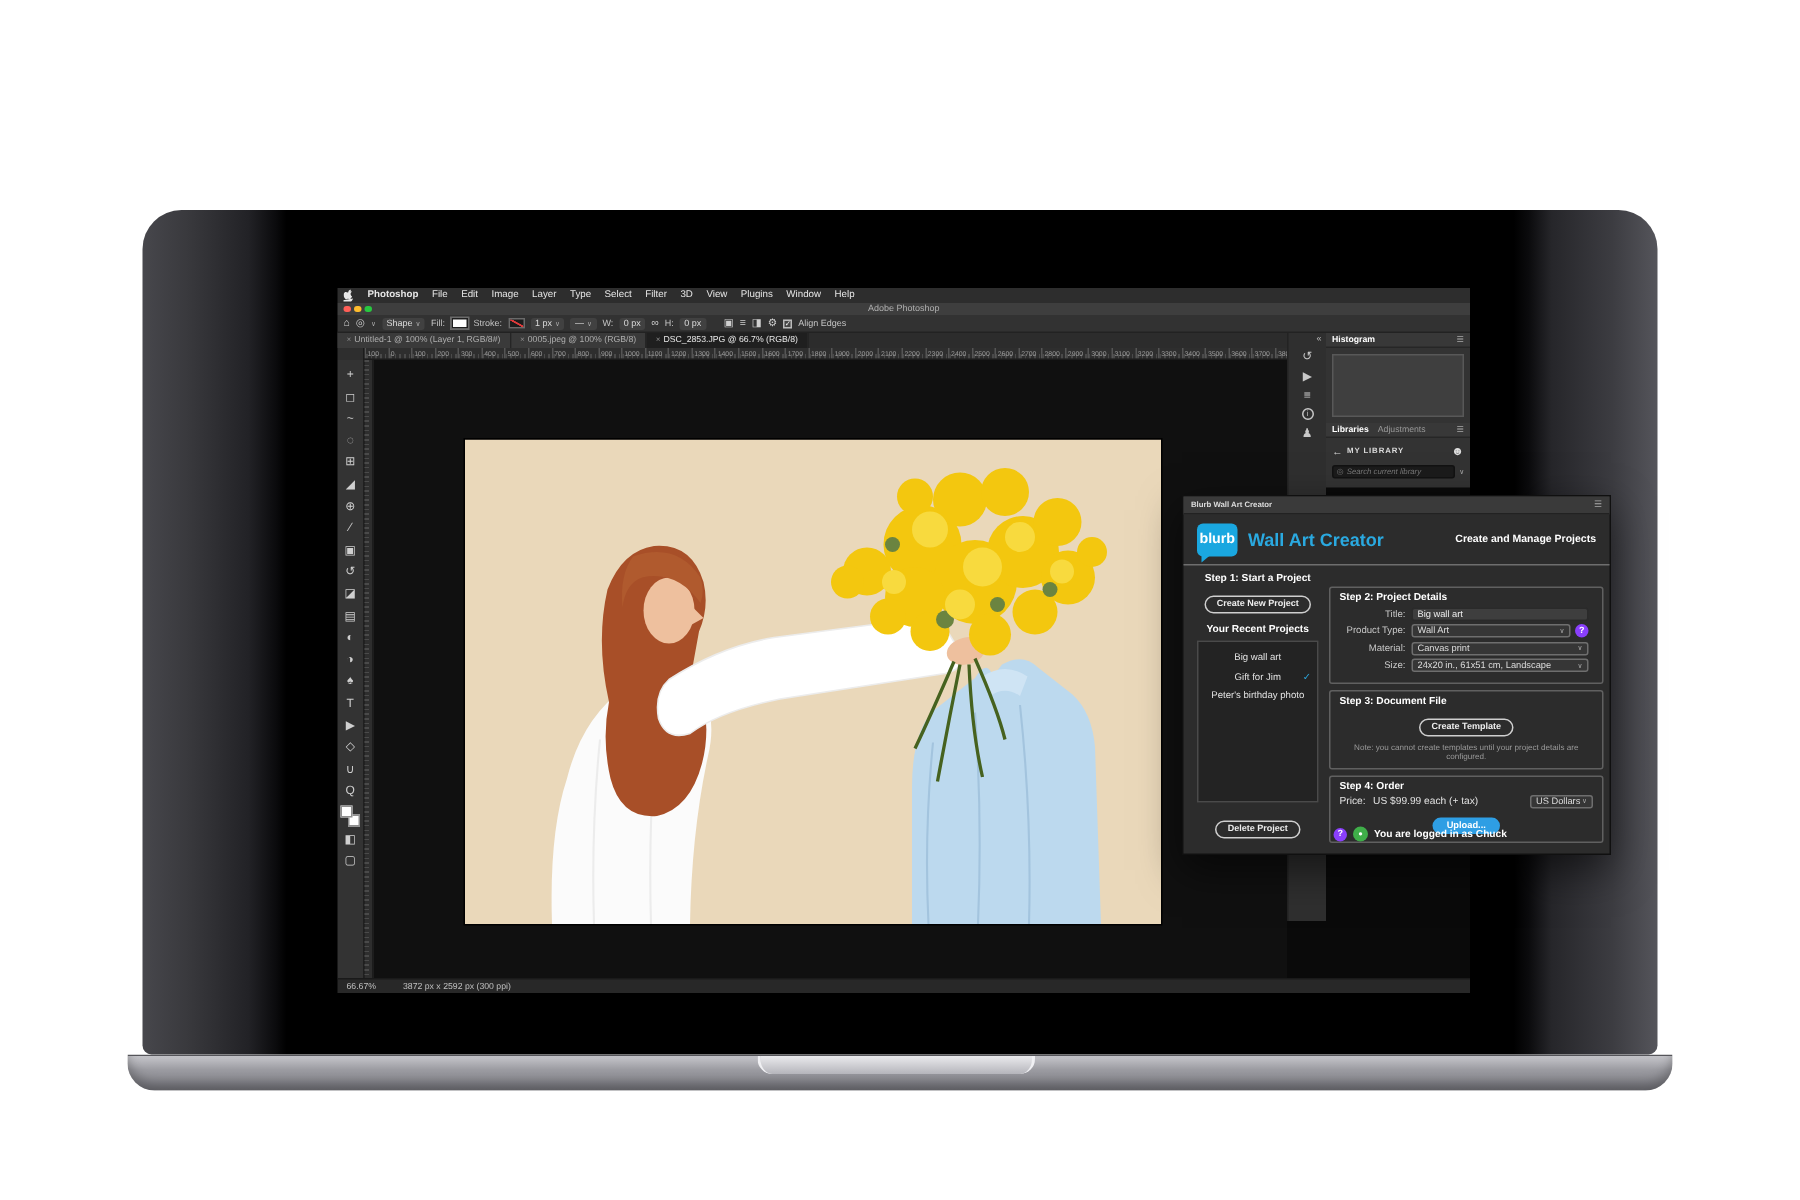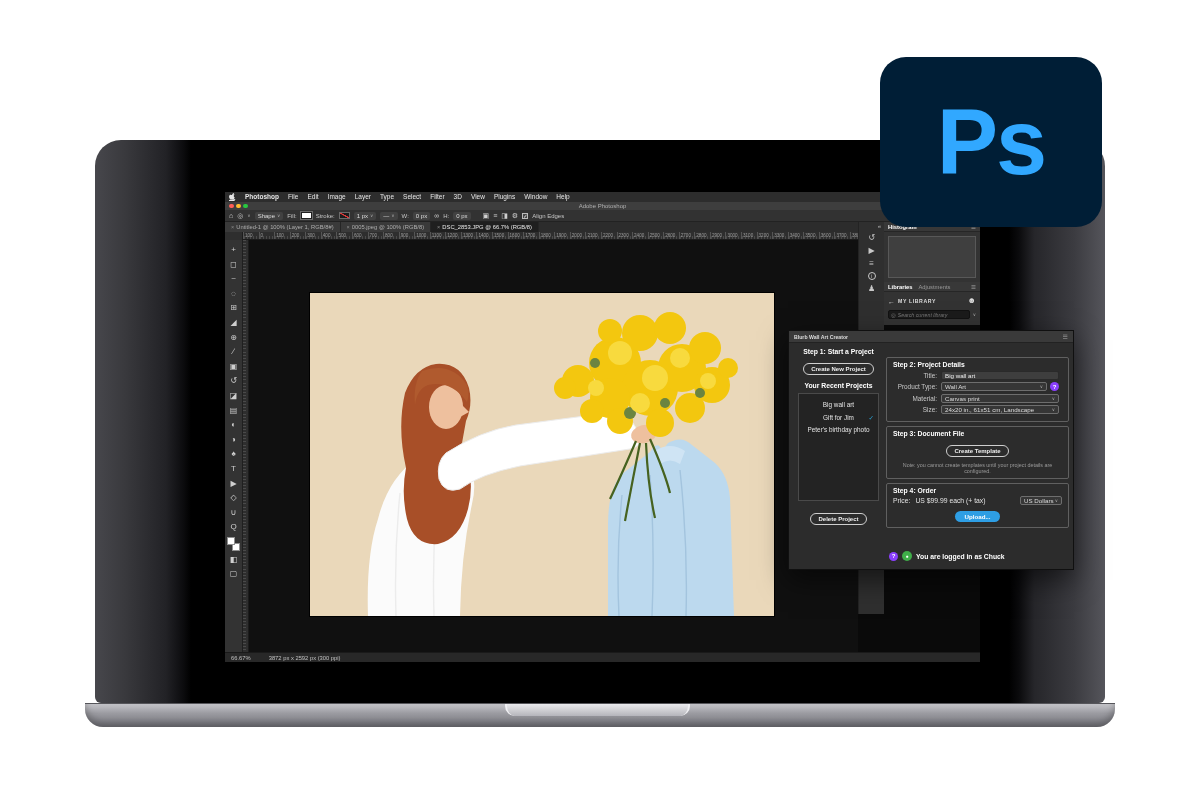--- a/index.html
+++ b/index.html
@@ -142,23 +142,20 @@
 </head>
 <body>
 
 <div class="stage">
 
   <div class="abs lid"></div>
   <div class="abs base">
     <div class="abs notch"></div>
   </div>
 
-  <div class="abs ps-badge">
-    <span>Ps</span>
-  </div>
 
   <div class="abs ps-win">
 
     <div class="menubar">
       <span class="icn" style="height:9px;display:inline-flex;align-items:center;">
         <svg width="7" height="8" viewBox="0 0 10 12">
             <path fill="#e6e6e6" d="M7.2 0c.1.8-.2 1.6-.7 2.2-.5.6-1.3 1-2 1-.1-.8.3-1.6.7-2.1C5.7.5 6.5.1 7.2 0zM9.4 9.1c-.4.9-.6 1.3-1.1 2-.7 1-1.6 2.3-2.8 2.3-1 0-1.3-.7-2.7-.7-1.4 0-1.7.7-2.7.7C-1.1 13.4-2 12-2.6 11"></path>
             <path fill="#e6e6e6" d="M4.9 3.6c.8 0 2.3-.5 3.4.5-1 .6-1.6 1.5-1.6 2.7 0 1.4.8 2.4 1.9 2.9-.3.8-.6 1.3-1 1.9-.6.9-1.3 1.8-2.2 1.8-.8 0-1.1-.5-2.1-.5s-1.4.5-2.2.5c-.9 0-1.5-.8-2.1-1.7C-2 10.2-2.4 8-1.8 6.3c.4-1.2 1.5-2 2.6-2 .9 0 1.6.6 2.2.6.5 0 1.2-.6 1.9-.6z" transform="translate(1.5 -1) scale(.8)"></path>
           </svg>
       </span>
@@ -427,20 +424,27 @@
       <span class="st">66.67%</span>
       <span class="st">3872 px x 2592 px (300 ppi)</span>
     </div>
   </div>
 
   <div class="abs dlg">
     <div class="dlg-titlebar">
       <span class="t">Blurb Wall Art Creator</span>
       <span class="hb">☰</span>
     </div>
+    <div class="dlg-header">
+      <span class="blurb-logo">
+        <span>blurb</span>
+      </span>
+      <span class="dlg-title">Wall Art Creator</span>
+      <span class="dlg-sub">Create and Manage Projects</span>
+    </div>
     <div class="dlg-body">
       <div class="colL">
         <div class="h7">Step 1: Start a Project</div>
         <button class="pill">Create New Project</button>
         <div class="h7" style="margin-top:5px;">Your Recent Projects</div>
         <div class="listbox">
 
             <div class="project">
               <span>Big wall art</span>
               

